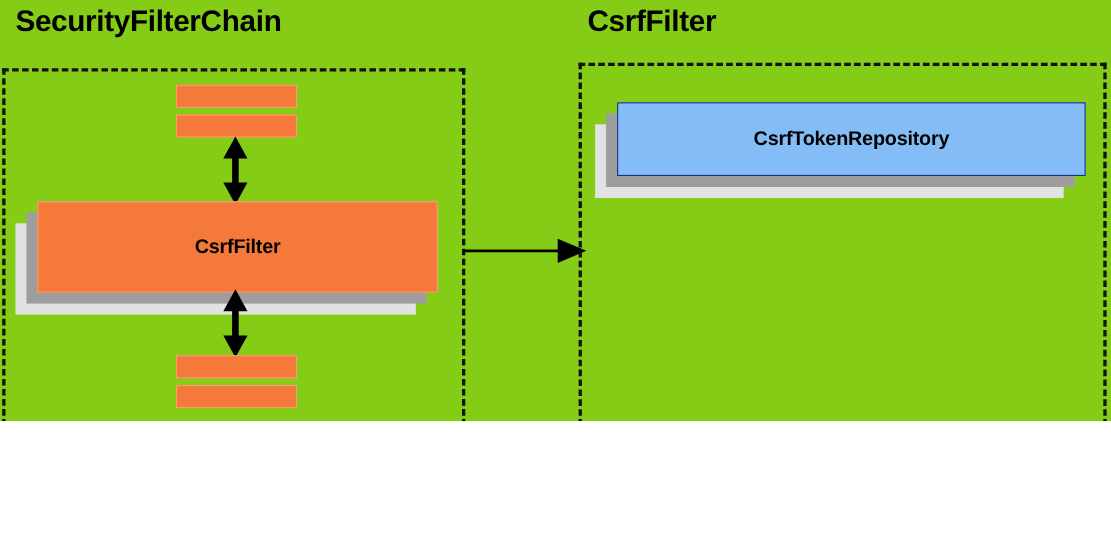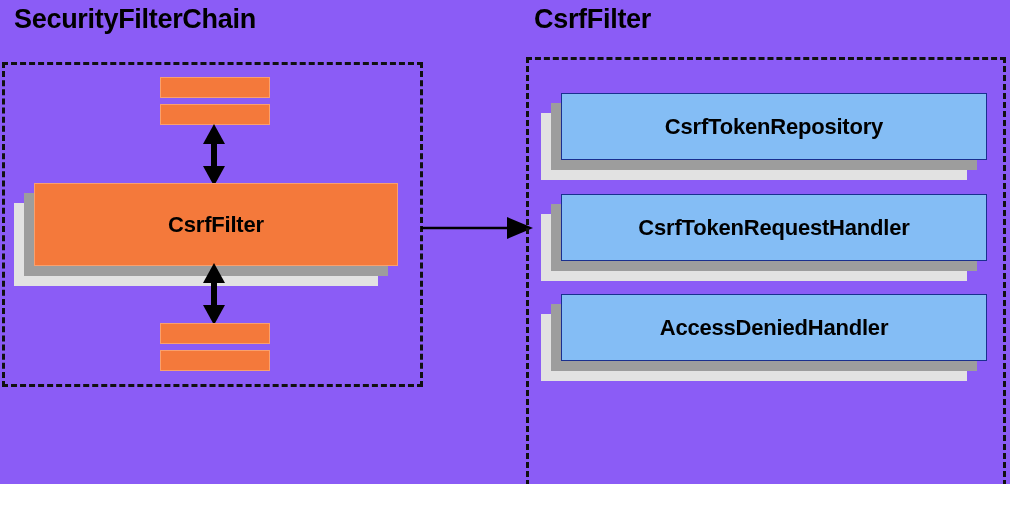--- a/index.html
+++ b/index.html
@@ -3,22 +3,22 @@
 <meta charset="utf-8">
 <style>
   html, body {
     margin: 0;
     padding: 0;
     background: #ffffff;
   }
   #canvas {
     position: relative;
     width: 1010px;
-    height: 484px;
-    background: #8b5cf6;
+    height: 383px;
+    background: #84cc16;
     font-family: "Liberation Sans", sans-serif;
     overflow: hidden;
   }
 
   
   .panel-title {
     position: absolute;
     font-size: 27px;
     font-weight: bold;
     color: #000000;
@@ -63,21 +63,21 @@
   .stack .layer.front {
     left: 0;
     top: 0;
     width: 100%;
     height: 100%;
     display: flex;
     align-items: center;
     justify-content: center;
   }
   .stack .label {
-    font-size: 22px;
+    font-size: 18px;
     font-weight: bold;
     color: #000000;
     letter-spacing: -0.2px;
     white-space: nowrap;
     text-align: center;
   }
 
   
   .stack.orange .layer.front {
     background: #f4793b;
@@ -157,30 +157,16 @@
   <div class="dashed-panel" id="panel-right"></div>
 
   <div class="stack blue" style="left:561px; top:93px; width:426px; height:67px;">
     <div class="layer back"></div>
     <div class="layer mid"></div>
     <div class="layer front">
       <span class="label">CsrfTokenRepository</span>
     </div>
   </div>
 
-  <div class="stack blue" style="left:561px; top:194px; width:426px; height:67px;">
-    <div class="layer back"></div>
-    <div class="layer mid"></div>
-    <div class="layer front">
-      <span class="label">CsrfTokenRequestHandler</span>
-    </div>
-  </div>
 
-  <div class="stack blue" style="left:561px; top:294px; width:426px; height:67px;">
-    <div class="layer back"></div>
-    <div class="layer mid"></div>
-    <div class="layer front">
-      <span class="label">AccessDeniedHandler</span>
-    </div>
-  </div>
 
 
 </div>
 
 </body></html>

